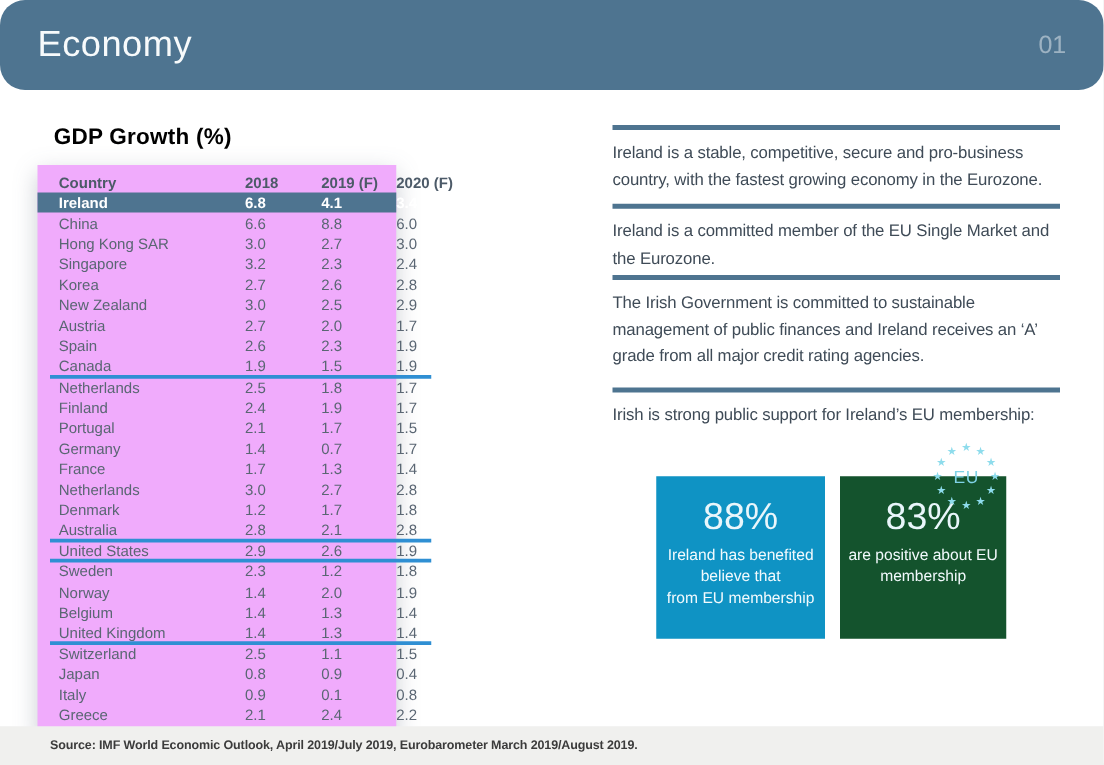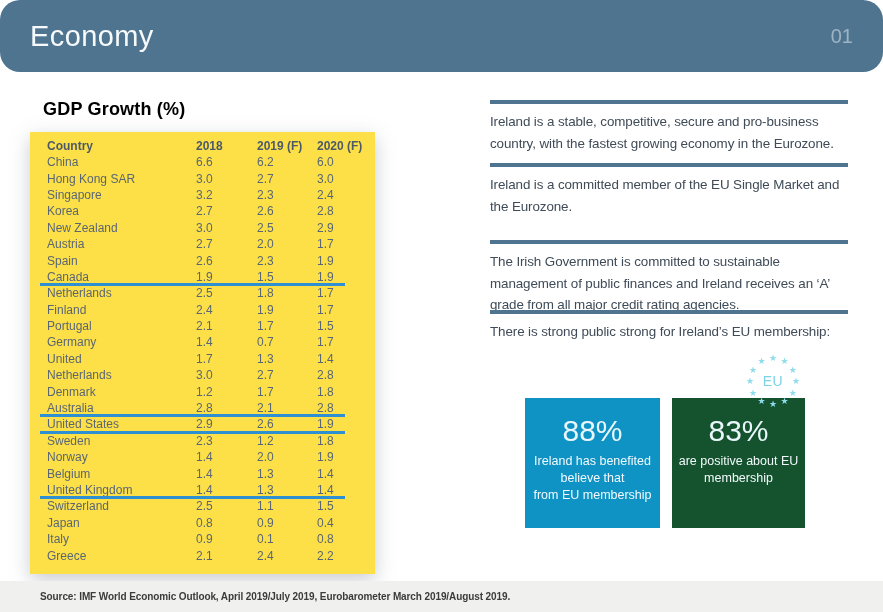--- a/index.html
+++ b/index.html
@@ -15,21 +15,21 @@
   }
   .header-title { color:#f7fafb; font-size:29px; font-weight:400; letter-spacing:.4px; }
   .page-number  { color:rgba(255,255,255,.45); font-size:20px; font-weight:400; }
 
   
   .section-title {
     position:absolute; left:30px; top:99px; font-size:18px; font-weight:700;
     color:#000000; letter-spacing:.2px;margin-left:13px;
   }
   .gdp-table {
-    position:absolute; left:30px; top:132px; width:345px; background:#fde047;
+    position:absolute; left:30px; top:132px; width:287px; background:#f0abfc;
     box-shadow:0 6px 18px rgba(100,110,125,.35); padding:5px 0 10px;
     box-sizing:border-box;
   }
   .trow {
     position:relative; display:grid; grid-template-columns:149px 61px 60px 58px;
     padding-left:17px; height:16.4px; align-items:center;
     font-size:12px; color:#5a6673;
   }
   .trow.thead { height:17px; font-weight:700; color:#4c5a68; }
   .trow.highlight { background:#4e7490; color:#ffffff; font-weight:700; }
@@ -40,26 +40,26 @@
   }
 
   
   .info-block {
     position:absolute; left:490px; width:358px; border-top:4px solid #4e7490;
     padding-top:7px; font-size:13.4px; line-height:21.5px; color:#3f4b57;
     letter-spacing:-0.1px; box-sizing:border-box;
   }
   .info-block-1 { top:100px; }
   .info-block-2 { top:163px; }
-  .info-block-3 { top:240px; }
+  .info-block-3 { top:220px; }
   .info-block-4 { top:310px; }
 
   
   .stat-box {
-    position:absolute; top:398px; height:130px; text-align:center;
+    position:absolute; top:381px; height:130px; text-align:center;
     box-sizing:border-box; padding-top:16px; color:#fff;
   }
   .stat-benefited { left:525px; width:135px; background:#0f93c4; }
   .stat-positive  { left:672px; width:133px; background:#14532d; }
   .stat-value { font-size:30px; font-weight:400; color:#e9f6fb; margin-bottom:5px; }
   .stat-line  { font-size:12.5px; line-height:17px; color:#f2fafd; }
 
   
   .eu-badge { position:absolute; left:745px; top:353px; width:56px; height:56px; z-index:2; }
   .eu-star {
@@ -91,24 +91,30 @@
   <div class="section-title">GDP Growth (%)</div>
 
   <div class="gdp-table">
     <div class="trow thead">
       <div class="tcell">Country</div>
       <div class="tcell">2018</div>
       <div class="tcell">2019 (F)</div>
       <div class="tcell">2020 (F)</div>
     </div>
     <div>
+        <div class="trow highlight">
+          <div class="tcell">Ireland</div>
+          <div class="tcell">6.8</div>
+          <div class="tcell">4.1</div>
+          <div class="tcell">3.4</div>
+        </div>
         <div class="trow">
           <div class="tcell">China</div>
           <div class="tcell">6.6</div>
-          <div class="tcell">6.2</div>
+          <div class="tcell">8.8</div>
           <div class="tcell">6.0</div>
         </div>
         <div class="trow">
           <div class="tcell">Hong Kong SAR</div>
           <div class="tcell">3.0</div>
           <div class="tcell">2.7</div>
           <div class="tcell">3.0</div>
         </div>
         <div class="trow">
           <div class="tcell">Singapore</div>
@@ -165,21 +171,21 @@
           <div class="tcell">1.7</div>
           <div class="tcell">1.5</div>
         </div>
         <div class="trow">
           <div class="tcell">Germany</div>
           <div class="tcell">1.4</div>
           <div class="tcell">0.7</div>
           <div class="tcell">1.7</div>
         </div>
         <div class="trow">
-          <div class="tcell">United</div>
+          <div class="tcell">France</div>
           <div class="tcell">1.7</div>
           <div class="tcell">1.3</div>
           <div class="tcell">1.4</div>
         </div>
         <div class="trow">
           <div class="tcell">Netherlands</div>
           <div class="tcell">3.0</div>
           <div class="tcell">2.7</div>
           <div class="tcell">2.8</div>
         </div>
@@ -258,21 +264,21 @@
   <div class="info-block info-block-1">
     <span>Ireland is a stable, competitive, secure and pro-business country, with the fastest growing economy in the Eurozone.</span>
   </div>
   <div class="info-block info-block-2">
     <span>Ireland is a committed member of the EU Single Market and the Eurozone.</span>
   </div>
   <div class="info-block info-block-3">
     <span>The Irish Government is committed to sustainable management of public finances and Ireland receives an ‘A’ grade from all major credit rating agencies.</span>
   </div>
   <div class="info-block info-block-4">
-    <span>There is strong public strong for Ireland’s EU membership:</span>
+    <span>Irish is strong public support for Ireland’s EU membership:</span>
   </div>
 
   <div class="eu-badge">
     <div class="eu-label">EU</div>
   <span class="eu-star" style="transform: rotate(0deg) translateY(-23px) rotate(0deg);">★</span>
       <span class="eu-star" style="transform: rotate(30deg) translateY(-23px) rotate(-30deg);">★</span>
       <span class="eu-star" style="transform: rotate(60deg) translateY(-23px) rotate(-60deg);">★</span>
       <span class="eu-star" style="transform: rotate(90deg) translateY(-23px) rotate(-90deg);">★</span>
       <span class="eu-star" style="transform: rotate(120deg) translateY(-23px) rotate(-120deg);">★</span>
       <span class="eu-star" style="transform: rotate(150deg) translateY(-23px) rotate(-150deg);">★</span>

